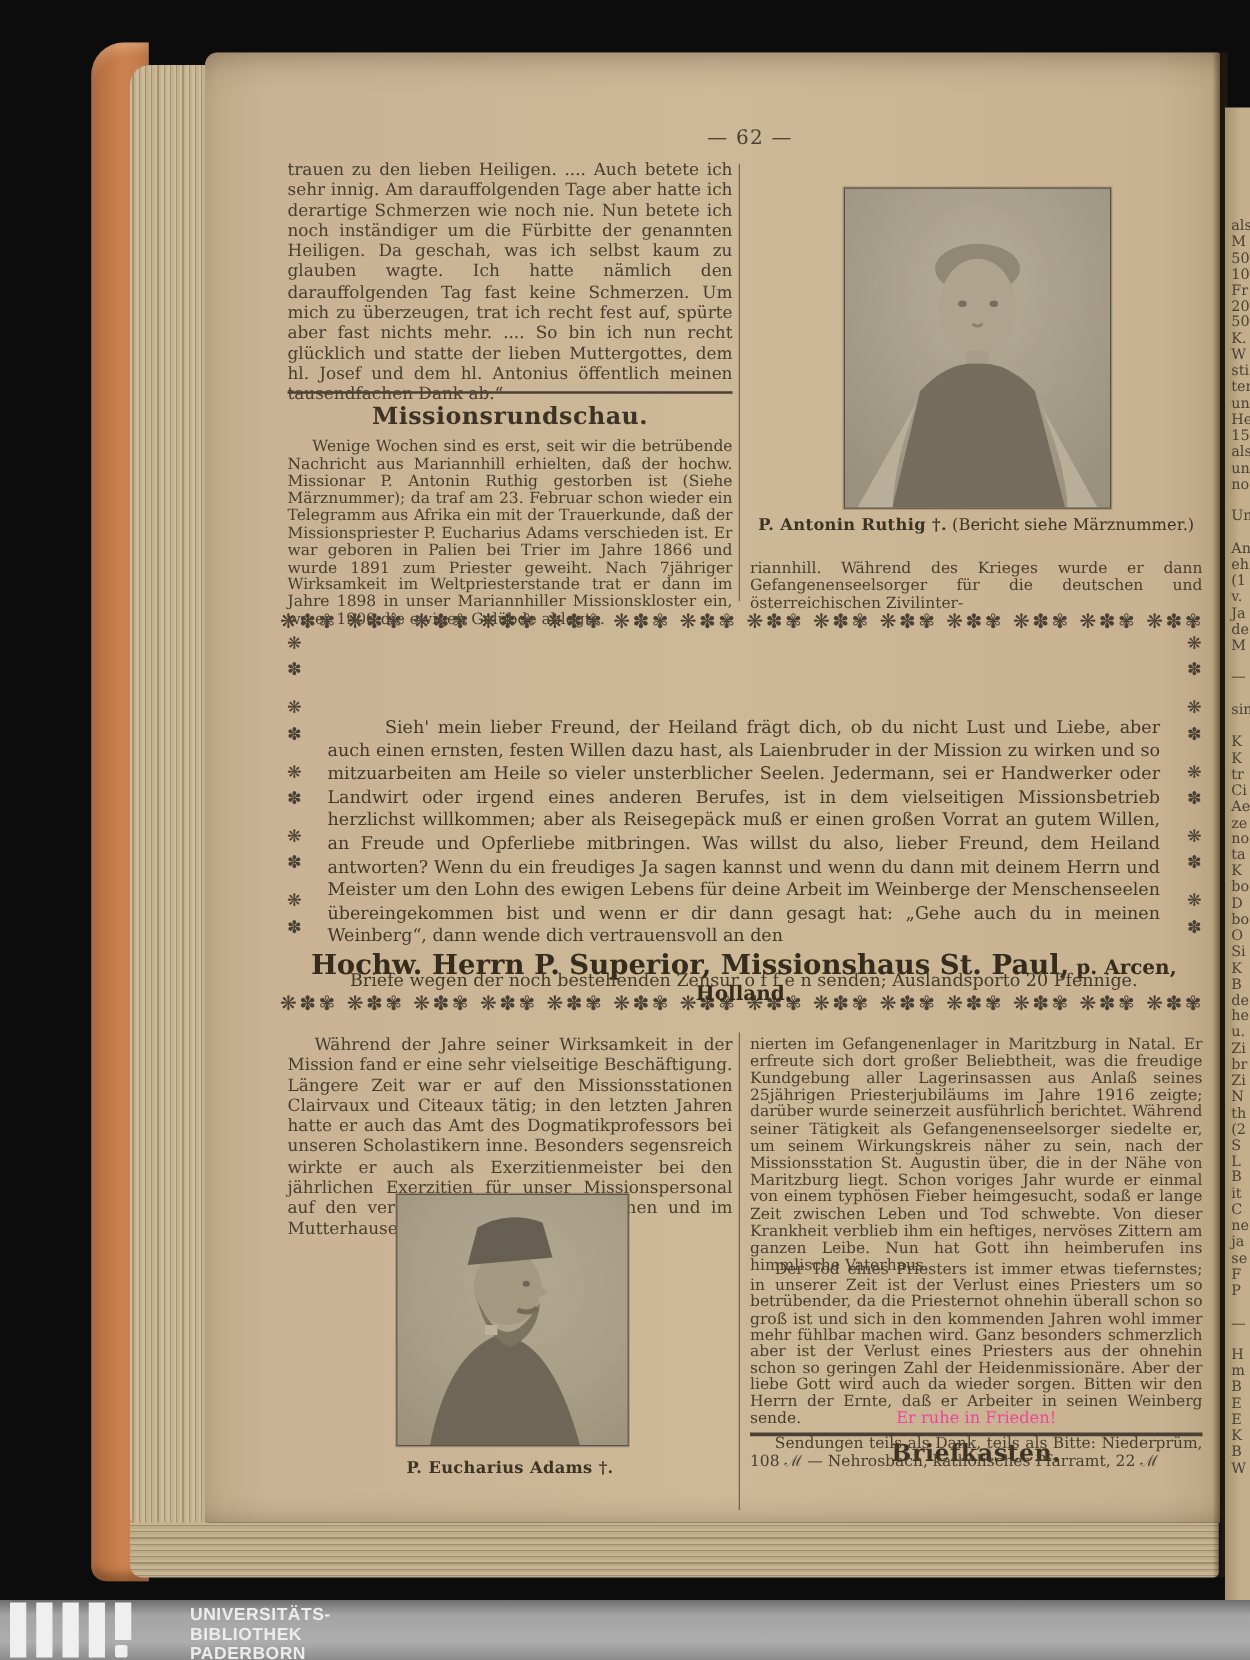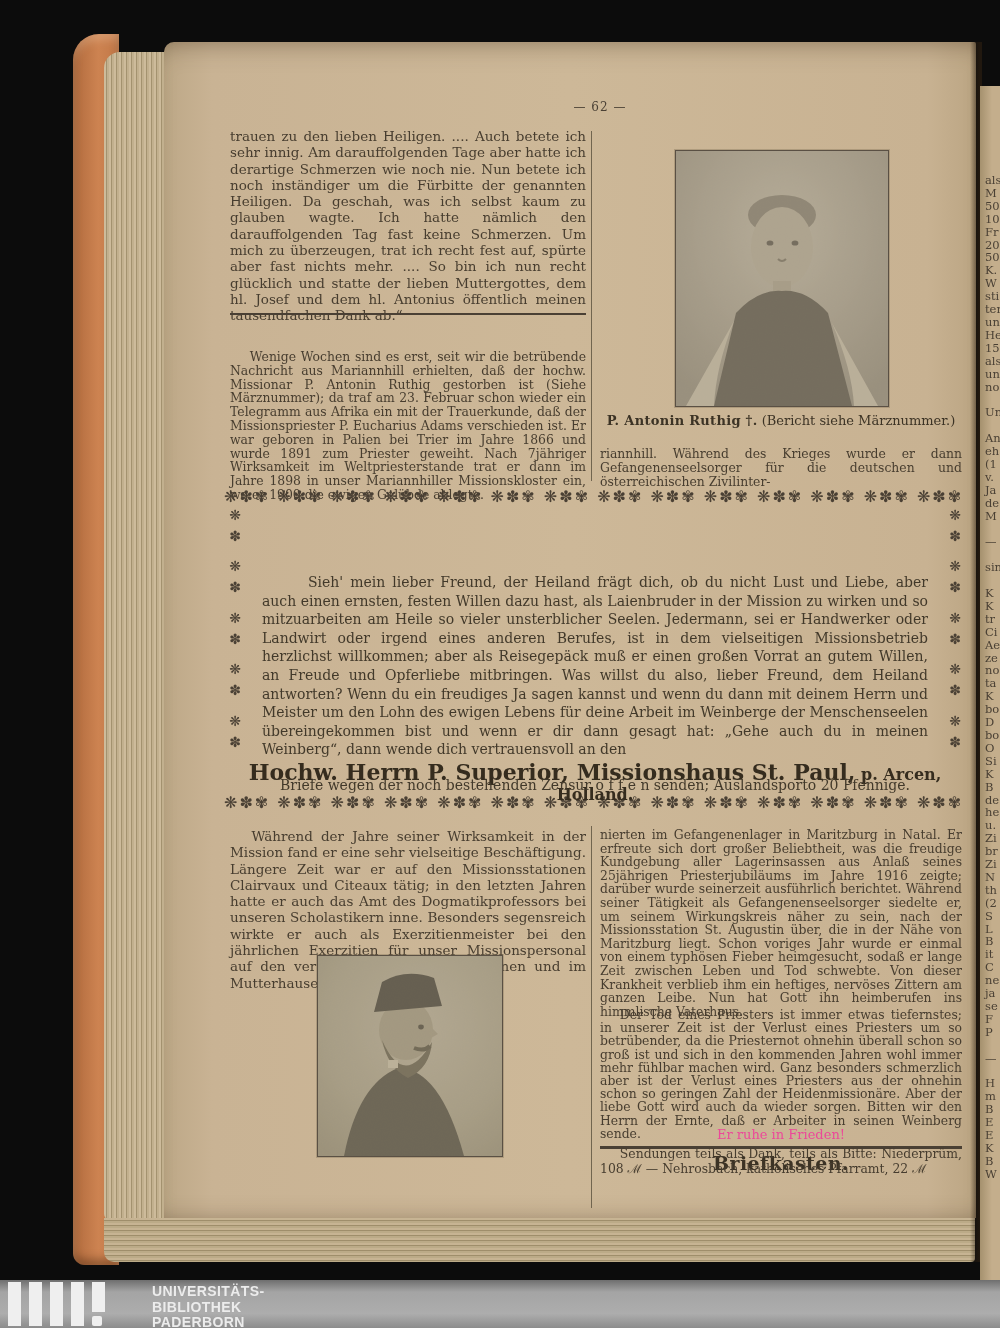--- a/index.html
+++ b/index.html
@@ -44,21 +44,21 @@
   #weinberg-address{position:absolute;left:0;top:274px;width:742px;text-align:center;color:#352c1e;}
   #weinberg-address .main{font-weight:bold;font-size:22px;}
   #weinberg-address .detail{font-weight:bold;font-size:16px;}
   #weinberg-note{position:absolute;left:0;top:292px;width:742px;text-align:center;font-size:14px;color:#42392a;}
   .closing-line{text-align:center;font-size:13px;color:#ec4899;}
   
   #footer-bar{left:0;top:1280px;width:1000px;height:48px;background:linear-gradient(180deg,#6e6e6e 0,#a4a4a4 25%,#adadad 70%,#8c8c8c 100%);}
   .logo-bar{position:absolute;top:2px;width:13px;background:#efefef;}
   #footer-text{position:absolute;left:152px;top:4px;font-family:"Liberation Sans",sans-serif;font-weight:bold;
                font-size:14px;line-height:15.5px;color:#ececec;letter-spacing:.4px;white-space:pre-line;}
-  .pagenum{font-size:12px;text-align:center;color:#4a4034;letter-spacing:1px;}
+  .pagenum{font-size:16px;text-align:center;color:#4a4034;letter-spacing:1px;}
 </style>
 </head>
 <body>
 
 <div id="stage">
 
   <div class="abs" id="book-cover"></div>
   <div class="abs" id="fore-edge"></div>
   <div class="abs" id="bottom-edge"></div>
   <div class="abs" id="paper"></div>
@@ -141,20 +141,21 @@
 E
 K
 B
 W</div>
   </div>
 
   <div class="abs pagenum" style="left:230px;top:100px;width:740px;">—  62  —</div>
 
   <div class="abs body-text" style="left:230px;top:128px;width:356px;">trauen zu den lieben Heiligen. .... Auch betete ich sehr innig. Am darauffolgenden Tage aber hatte ich derartige Schmerzen wie noch nie. Nun betete ich noch inständiger um die Fürbitte der genannten Heiligen. Da geschah, was ich selbst kaum zu glauben wagte. Ich hatte nämlich den darauffolgenden Tag fast keine Schmerzen. Um mich zu überzeugen, trat ich recht fest auf, spürte aber fast nichts mehr. .... So bin ich nun recht glücklich und statte der lieben Muttergottes, dem hl. Josef und dem hl. Antonius öffentlich meinen tausendfachen Dank ab.“</div>
   <div class="abs rule" style="left:230px;top:313px;width:356px;"></div>
+  <div class="abs heading" style="left:230px;top:322px;width:356px;">Missionsrundschau.</div>
   <div class="abs petit indent" style="left:230px;top:350px;width:356px;">Wenige Wochen sind es erst, seit wir die betrübende Nachricht aus Mariannhill erhielten, daß der hochw. Missionar P. Antonin Ruthig gestorben ist (Siehe Märznummer); da traf am 23. Februar schon wieder ein Telegramm aus Afrika ein mit der Trauerkunde, daß der Missionspriester P. Eucharius Adams verschieden ist. Er war geboren in Palien bei Trier im Jahre 1866 und wurde 1891 zum Priester geweiht. Nach 7jähriger Wirksamkeit im Weltpriesterstande trat er dann im Jahre 1898 in unser Mariannhiller Missionskloster ein, wo er 1900 die ewigen Gelübde ablegte.</div>
 
   <div class="abs divider" style="left:591px;top:131px;height:350px;"></div>
 
   <div class="abs photo-frame" style="left:675px;top:150px;width:212px;height:255px;">
     <svg width="212" height="255" viewBox="0 0 212 255">
       <defs>
         <radialGradient id="halo1" cx="50%" cy="32%" r="75%">
           <stop offset="0%" stop-color="#c3b9a4"></stop>
             <stop offset="55%" stop-color="#a79d8a"></stop>
@@ -215,20 +216,23 @@
       <ellipse cx="88" cy="74" rx="27" ry="30" fill="#a2977e"></ellipse>
       <path d="M112,70 l8,8 l-7,4 Z" fill="#a2977e"></path>
       <path d="M56,56 L124,50 L116,22 Q88,12 64,26 Z" fill="#332f27"></path>
       <path d="M64,84 Q86,134 114,86 Q112,112 90,122 Q70,112 64,84 Z" fill="#5b5340"></path>
       <path d="M96,92 q10,4 16,-2" stroke="#4a4434" stroke-width="4" fill="none"></path>
       <ellipse cx="103" cy="71" rx="2.8" ry="2.4" fill="#3c372d"></ellipse>
       <rect x="70" y="104" width="10" height="8" fill="#cfc4aa"></rect>
       <rect width="184" height="200" filter="url(#grain2)" opacity="0.45" fill="#a89e86"></rect>
     </svg>
   </div>
+  <div class="abs caption" style="left:230px;top:1167px;width:356px;">
+    <b>P. Eucharius Adams †.</b>
+  </div>
 
   <div class="abs divider" style="left:591px;top:826px;height:382px;"></div>
 
   <div class="abs petit" style="left:600px;top:828px;width:362px;line-height:13.6px;">nierten im Gefangenenlager in Maritzburg in Natal. Er erfreute sich dort großer Beliebtheit, was die freudige Kundgebung aller Lagerinsassen aus Anlaß seines 25jährigen Priesterjubiläums im Jahre 1916 zeigte; darüber wurde seinerzeit ausführlich berichtet. Während seiner Tätigkeit als Gefangenenseelsorger siedelte er, um seinem Wirkungskreis näher zu sein, nach der Missionsstation St. Augustin über, die in der Nähe von Maritzburg liegt. Schon voriges Jahr wurde er einmal von einem typhösen Fieber heimgesucht, sodaß er lange Zeit zwischen Leben und Tod schwebte. Von dieser Krankheit verblieb ihm ein heftiges, nervöses Zittern am ganzen Leibe. Nun hat Gott ihn heimberufen ins himmlische Vaterhaus.</div>
   <div class="abs petit indent" style="left:600px;top:1008px;width:362px;line-height:13.2px;">Der Tod eines Priesters ist immer etwas tiefernstes; in unserer Zeit ist der Verlust eines Priesters um so betrübender, da die Priesternot ohnehin überall schon so groß ist und sich in den kommenden Jahren wohl immer mehr fühlbar machen wird. Ganz besonders schmerzlich aber ist der Verlust eines Priesters aus der ohnehin schon so geringen Zahl der Heidenmissionäre. Aber der liebe Gott wird auch da wieder sorgen. Bitten wir den Herrn der Ernte, daß er Arbeiter in seinen Weinberg sende.</div>
   <div class="abs closing-line" style="left:600px;top:1127px;width:362px;">Er ruhe in Frieden!</div>
   <div class="abs rule" style="left:600px;top:1146px;width:362px;height:3px;"></div>
   <div class="abs heading" style="left:600px;top:1152px;width:362px;">Briefkasten.</div>
   <div class="abs petit indent" style="left:600px;top:1147px;width:362px;line-height:14.5px;">Sendungen teils als Dank, teils als Bitte: Niederprüm, 108 ℳ — Nehrosbach, katholisches Pfarramt, 22 ℳ</div>
 

